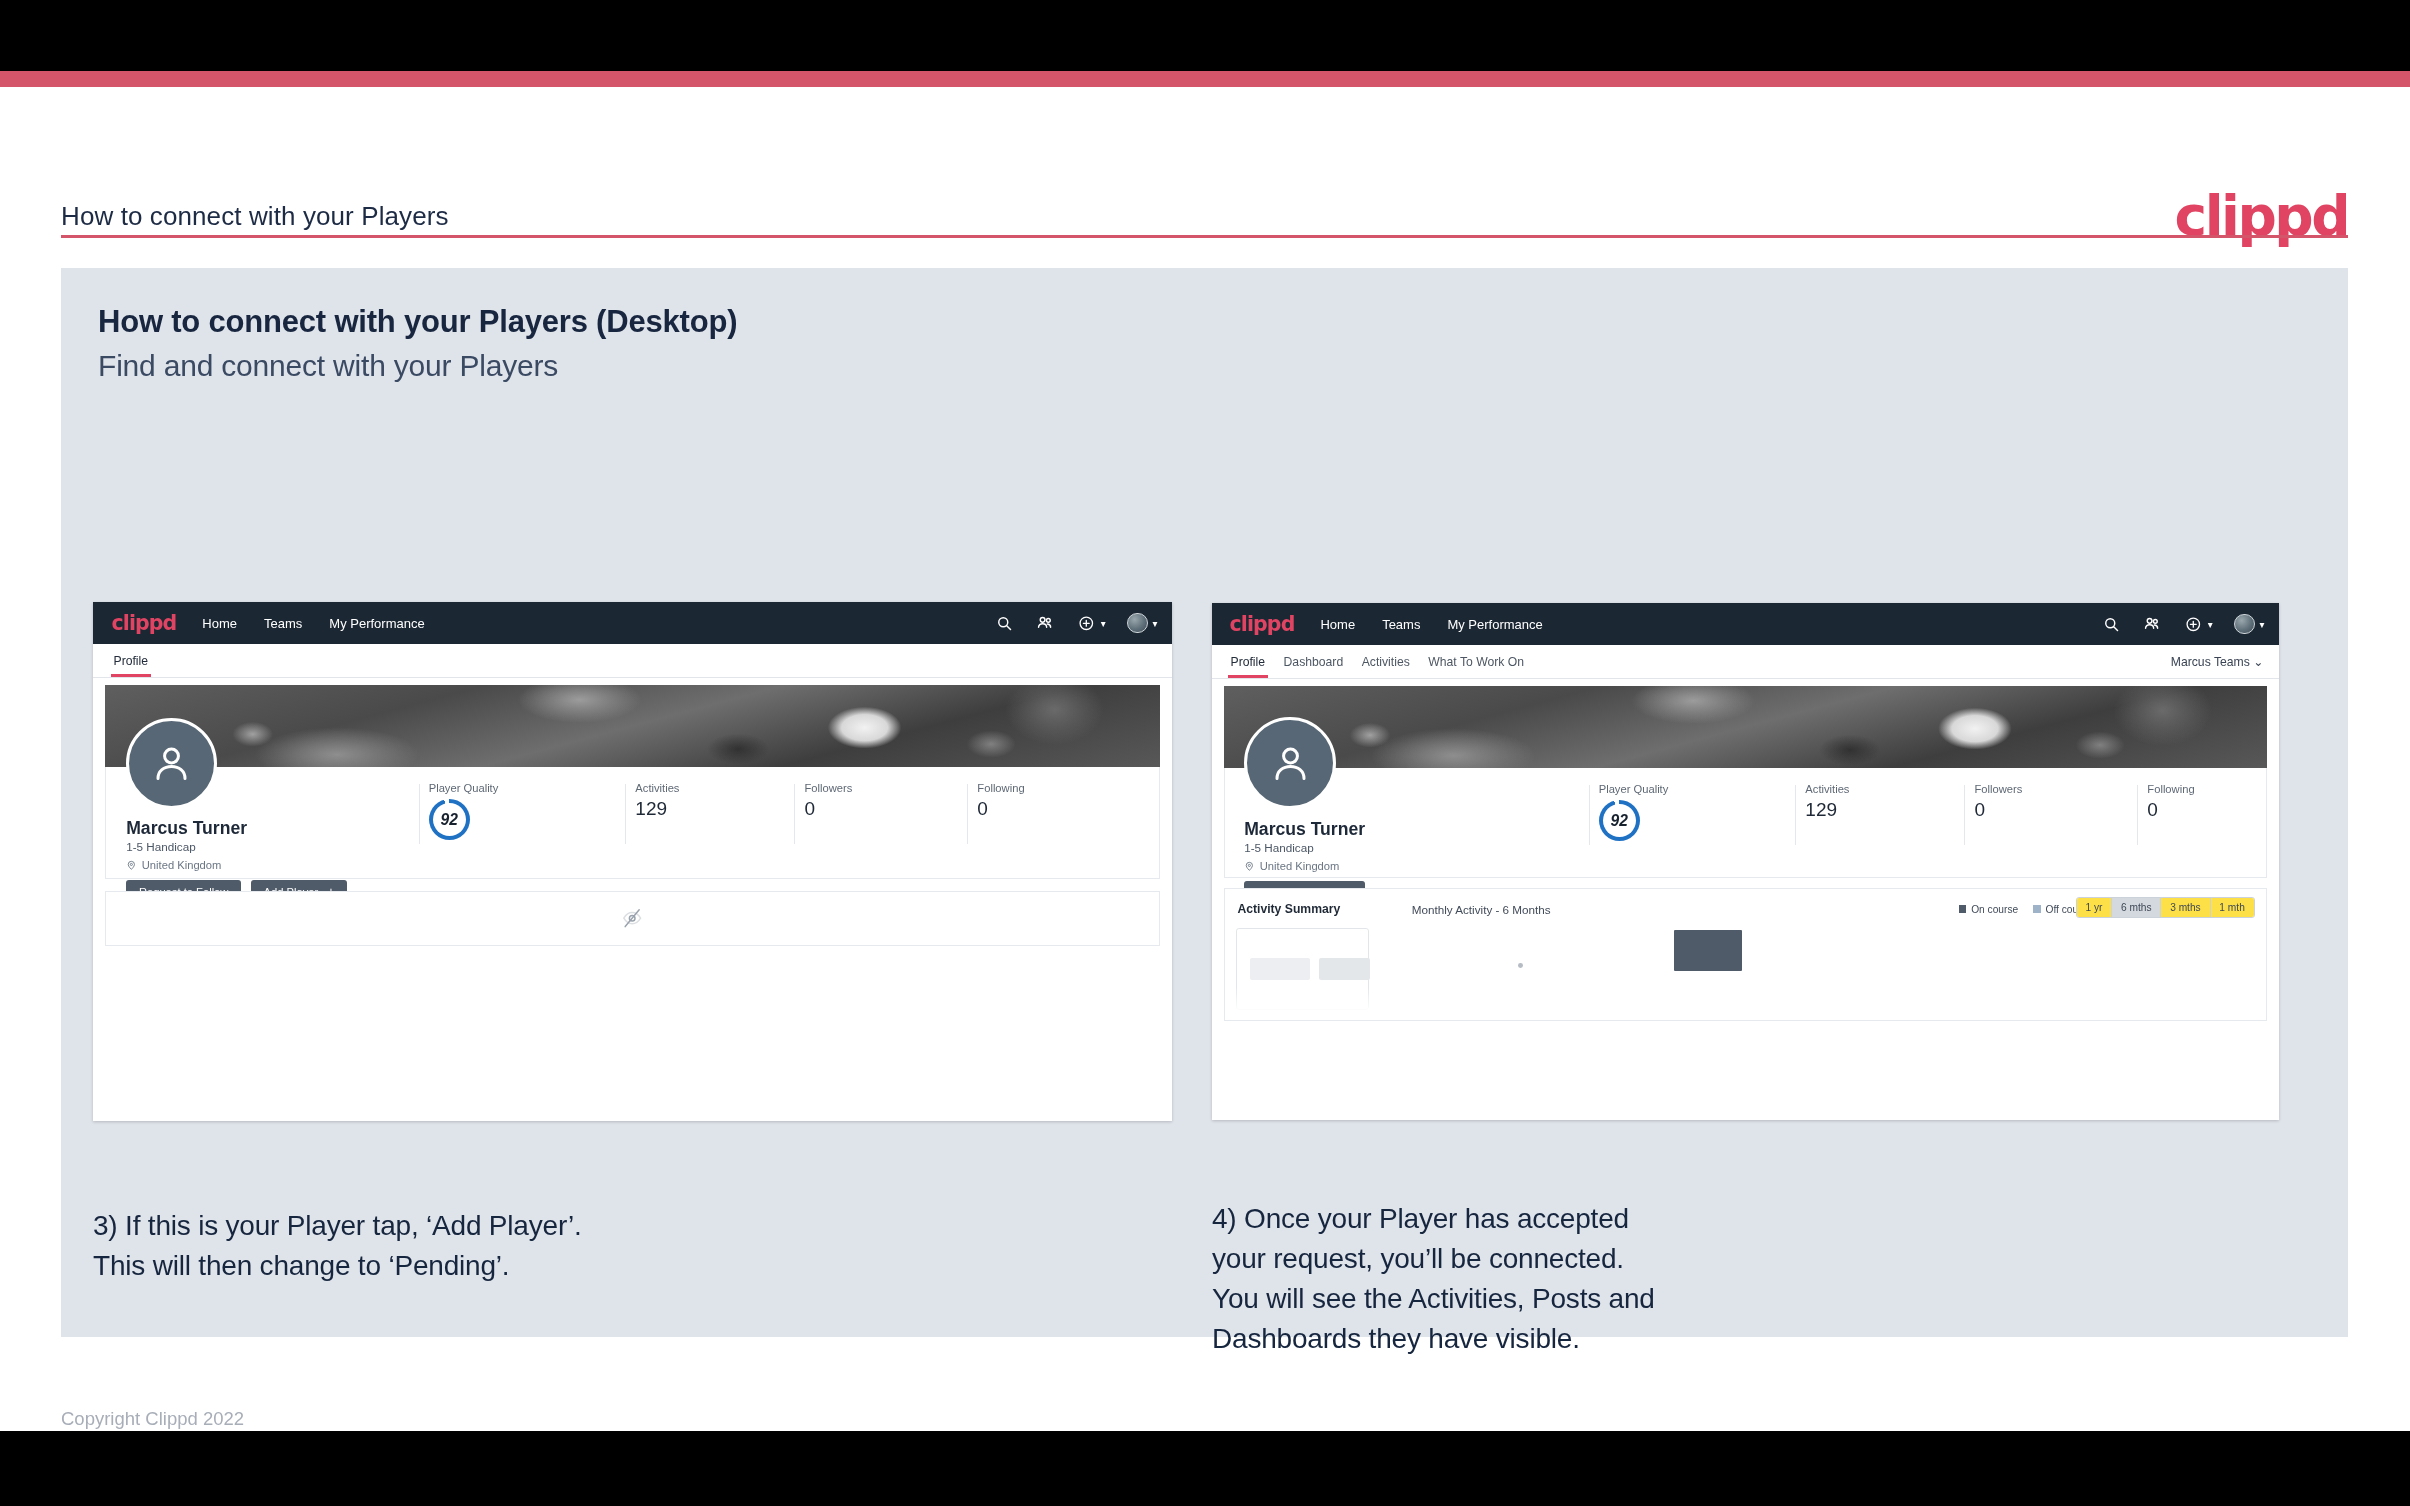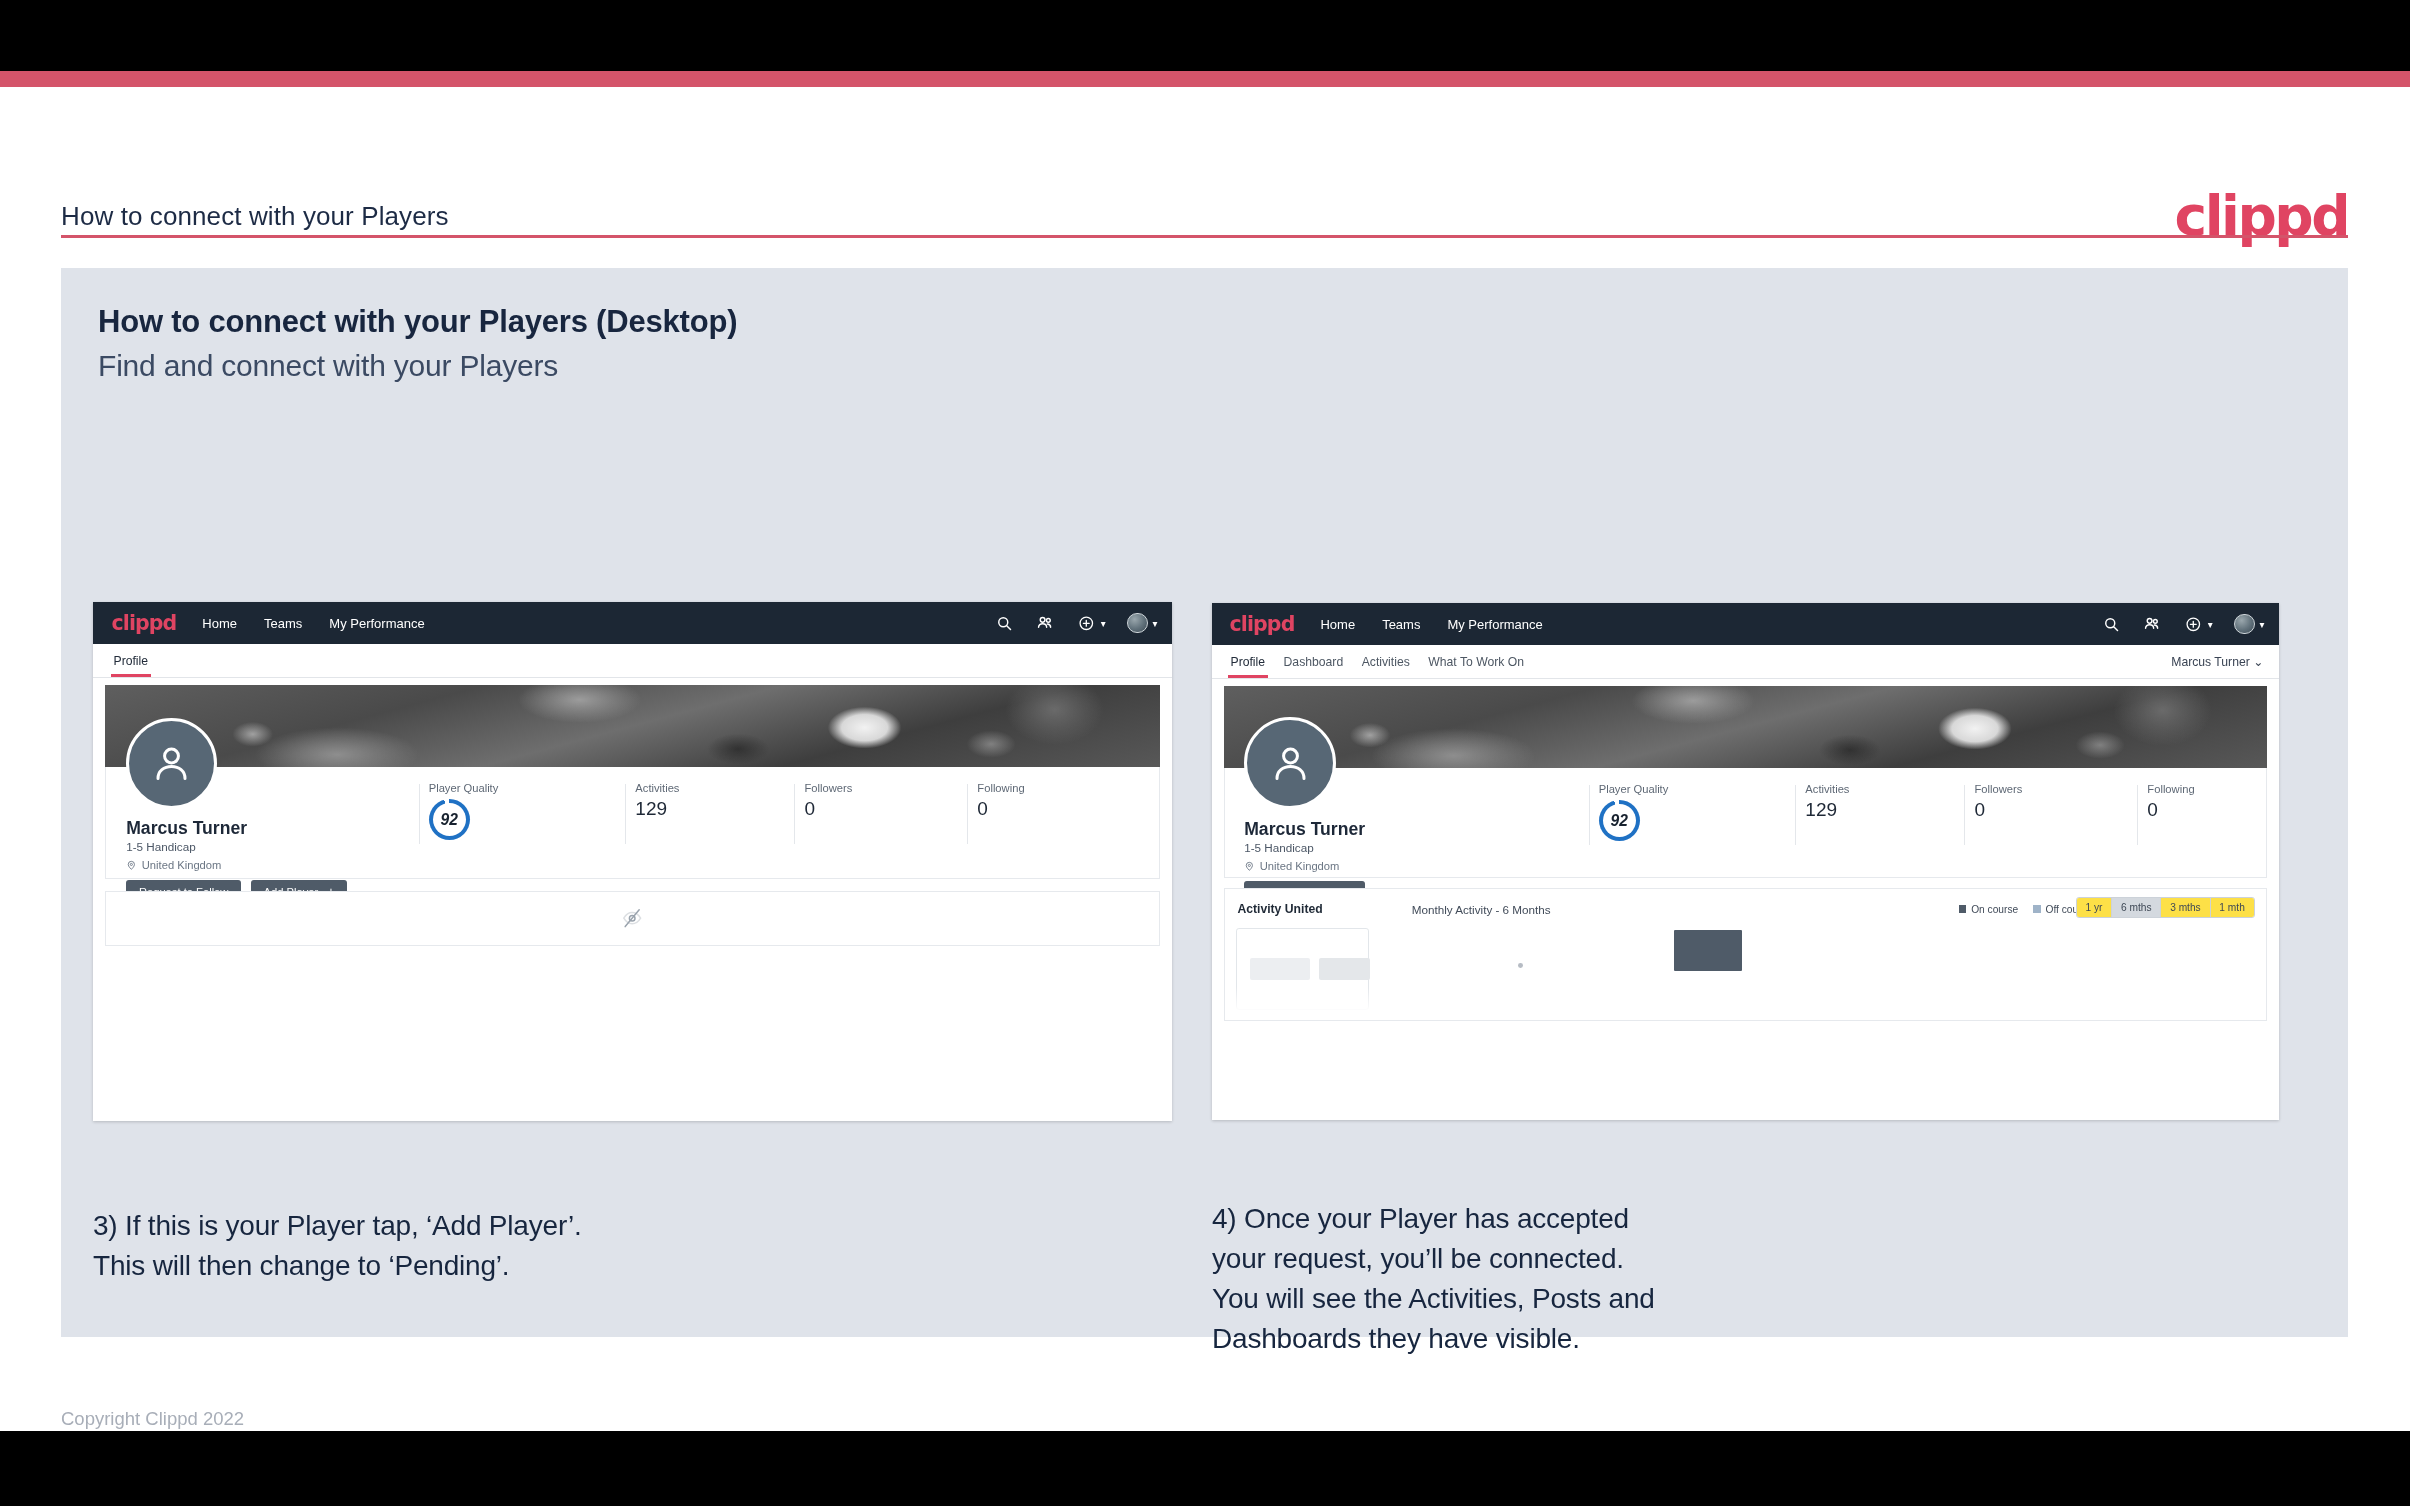--- a/index.html
+++ b/index.html
@@ -400,21 +400,21 @@
             <span class="chev">▾</span>
           </div>
         </div>
       </div>
 
       <div class="app-tabs">
         <div class="app-tab active">Profile</div>
         <div class="app-tab">Dashboard</div>
         <div class="app-tab">Activities</div>
         <div class="app-tab">What To Work On</div>
-        <div class="tab-user">Marcus Turner ⌄</div>
+        <div class="tab-user">Marcus Teams ⌄</div>
       </div>
 
       <div class="hero"></div>
 
       <div class="profile-card">
         <div class="avatar-big">
           <svg viewBox="0 0 24 24" fill="none" stroke="#ffffff" stroke-width="1.6" stroke-linecap="round">
               <circle cx="12" cy="8" r="3.7"></circle>
               <path d="M4.8 20c0-4 3.2-6.4 7.2-6.4S19.2 16 19.2 20"></path>
             </svg>
@@ -453,21 +453,21 @@
             <div class="stat-value">0</div>
           </div>
           <div class="stat" style="margin-left:115px;">
             <div class="stat-label">Following</div>
             <div class="stat-value">0</div>
           </div>
         </div>
       </div>
 
       <div class="act-strip">
-        <div class="act-title">Activity United</div>
+        <div class="act-title">Activity Summary</div>
         <div class="act-sub">Monthly Activity - 6 Months</div>
 
         <div class="act-legend">
           <span class="leg">
             <i class="swatch" style="background:#4f5b68"></i>
             <span>On course</span>
           </span>
           <span class="leg">
             <i class="swatch" style="background:#9fb3c8"></i>
             <span>Off course</span>

